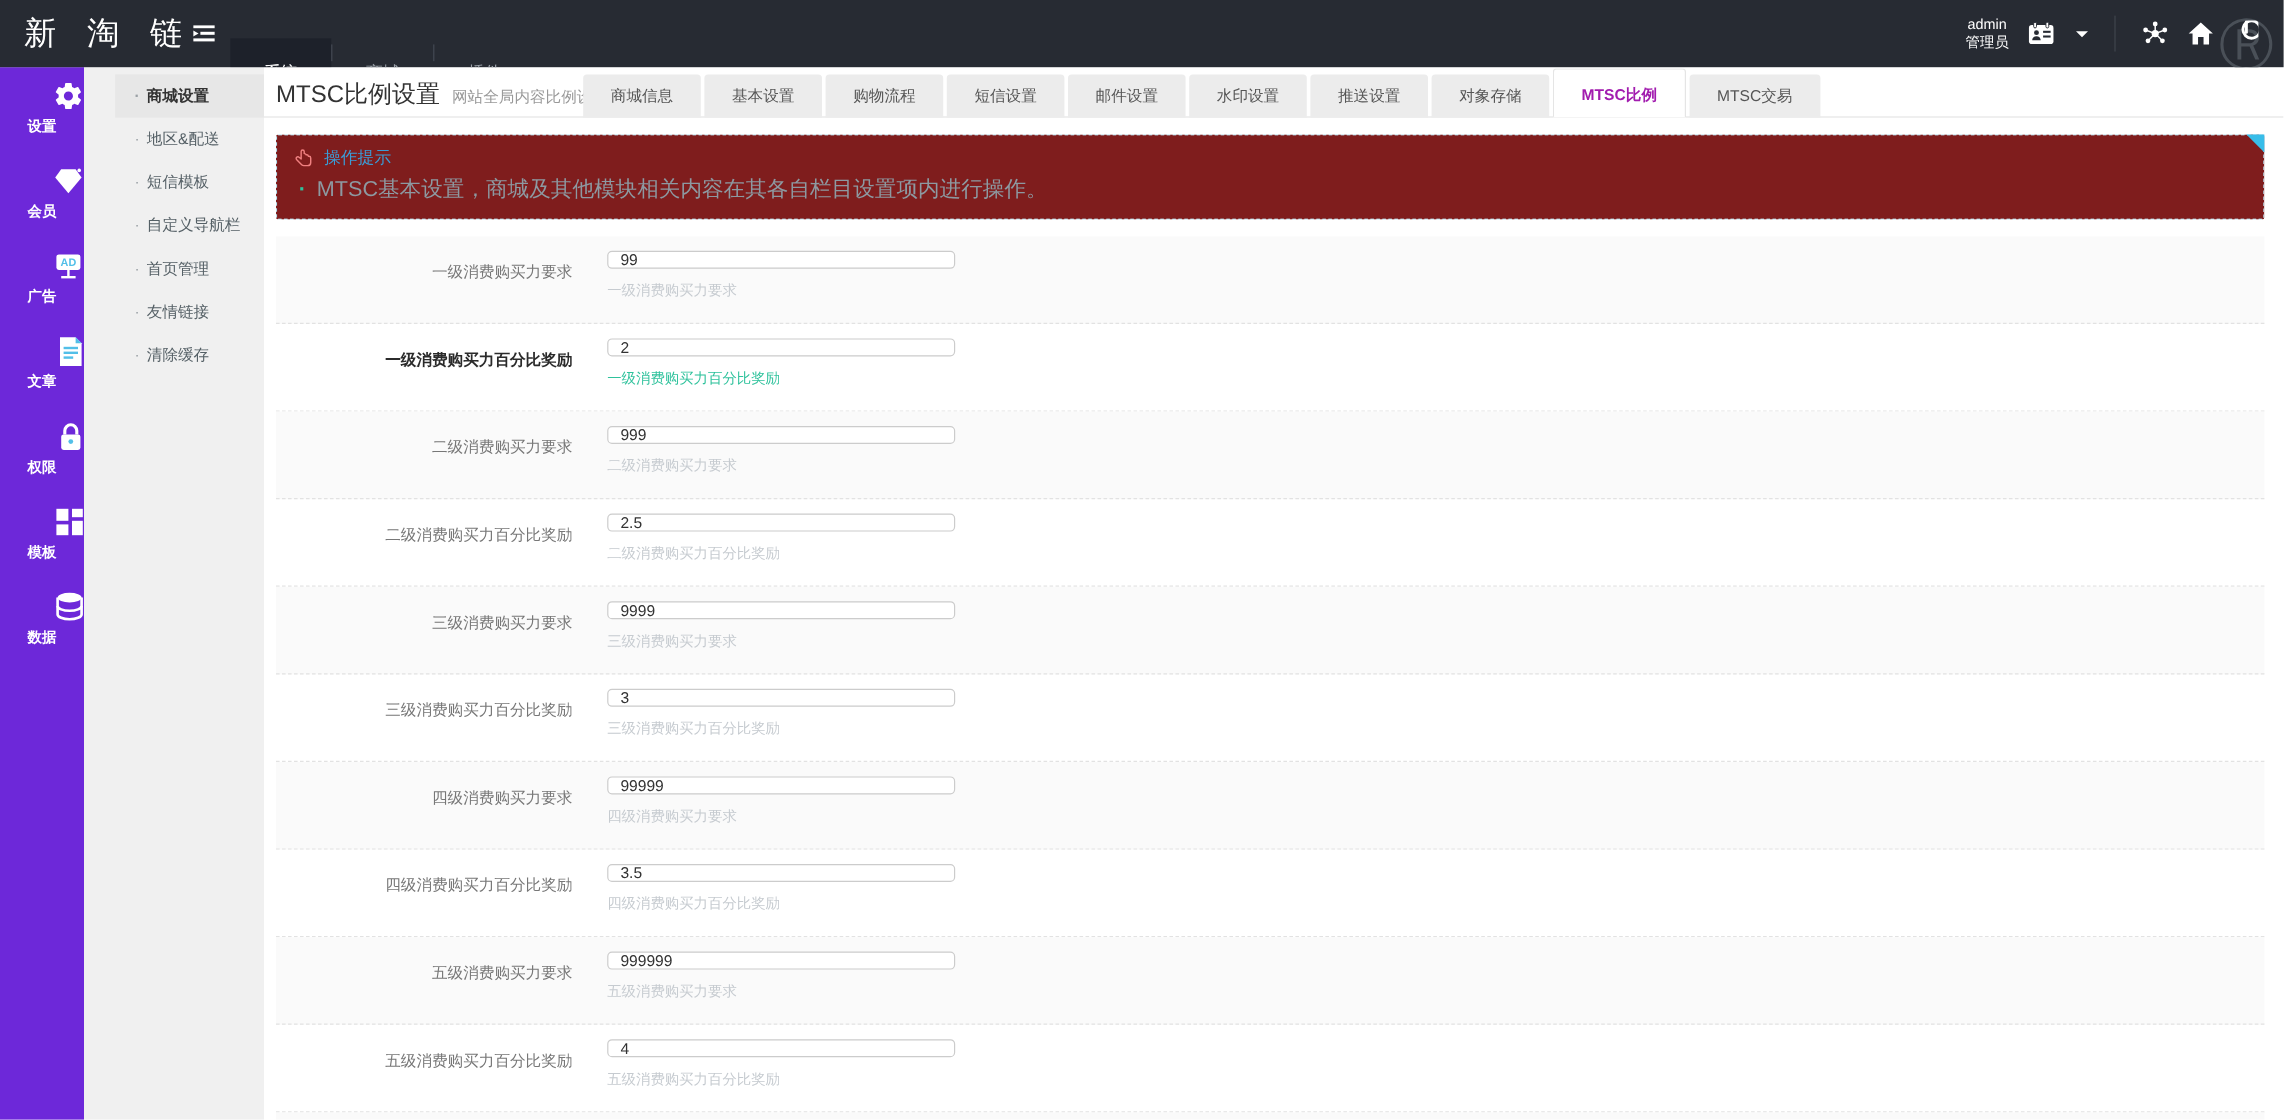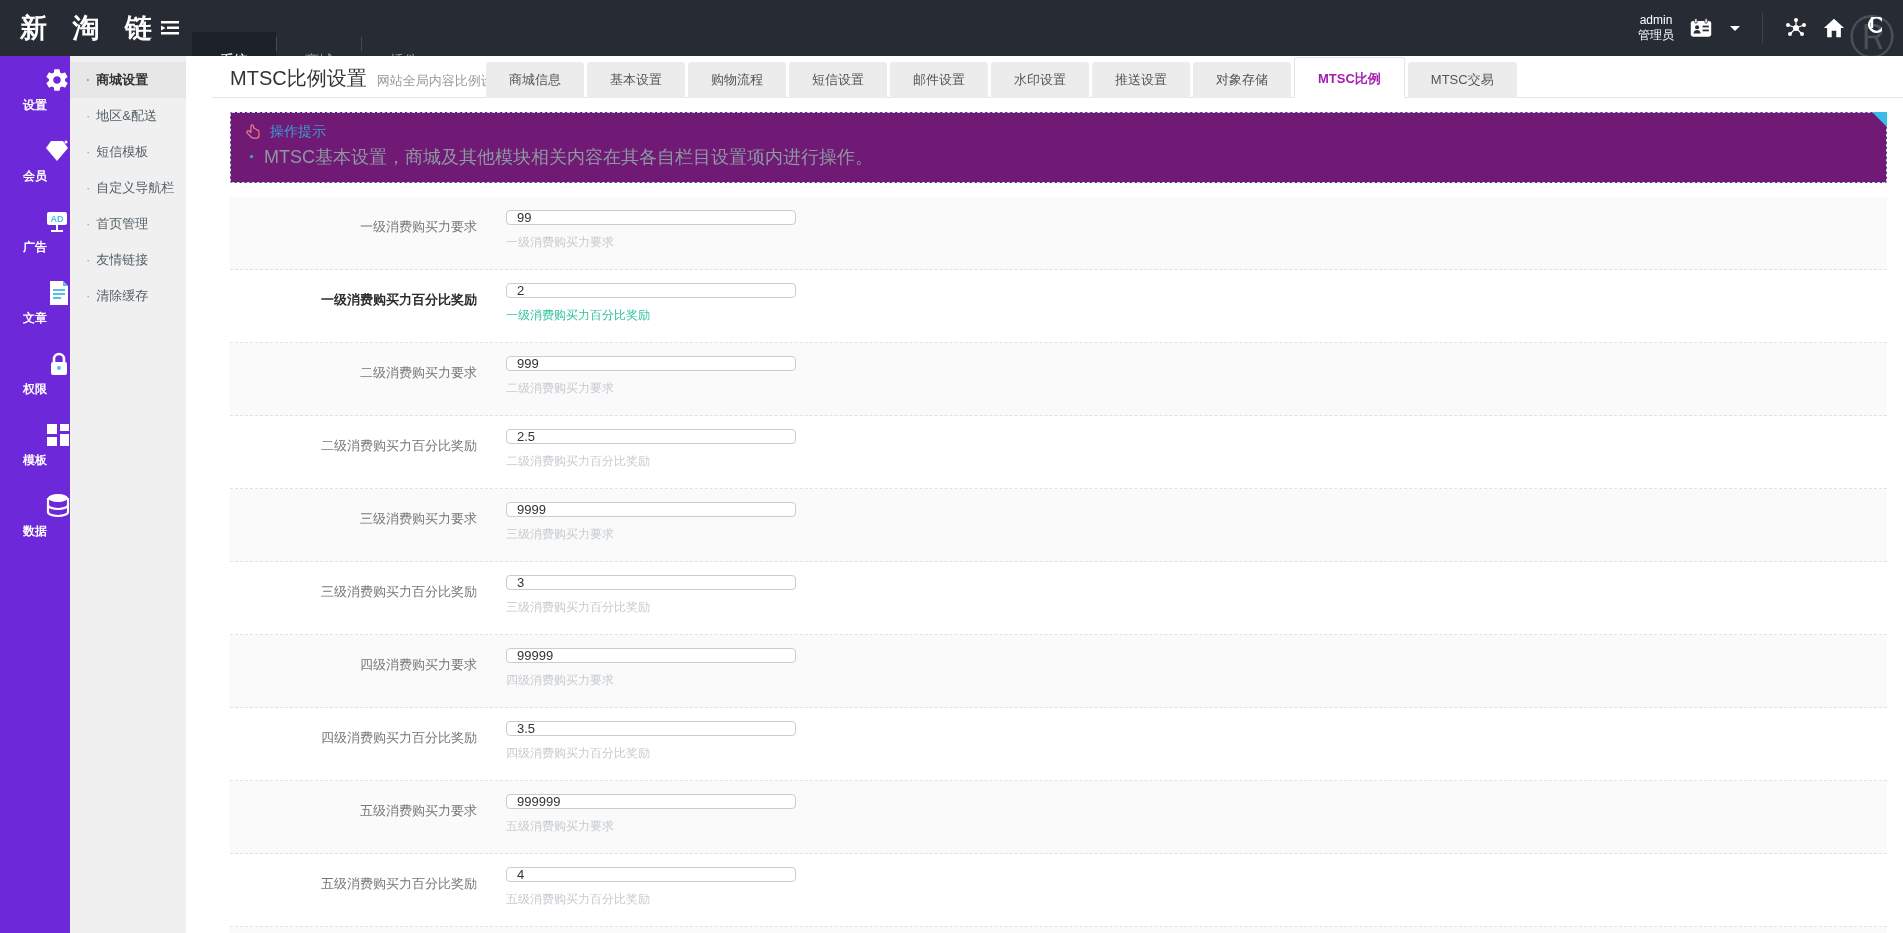--- a/index.html
+++ b/index.html
@@ -2,21 +2,21 @@
 <html><head>
 <meta charset="utf-8">
 <style>
   * { margin:0; padding:0; box-sizing:border-box; }
   html,body { width:1903px; height:933px; overflow:hidden; background:#fff;
     font-family:"Liberation Sans","DejaVu Sans",sans-serif; }
 
   
   .topbar { position:absolute; left:0; top:0; width:1903px; height:56px;
     background:#272b33; display:flex; align-items:stretch; overflow:hidden; z-index:10; }
-  .logo { width:148px; color:#fff; font-size:27px; font-weight:bold;
+  .logo { width:148px; color:#fff; font-size:27px; font-weight:normal;
     letter-spacing:9px; line-height:56px; padding-left:20px; white-space:nowrap; }
   .collapse-btn { width:44px; display:flex; align-items:center; justify-content:center;
     color:#fff; cursor:pointer; }
   .topnav { display:flex; align-items:stretch;margin-top:32px; }
   .topnav-item { line-height:56px; padding:0 28px; font-size:14px; color:#9ba1a9; cursor:pointer; }
   .topnav-item.active { background:#1d212a; color:#fff; }
   .topnav-sep { width:1px; height:14px; background:#444a54; align-self:center; }
   .top-right { margin-left:auto; display:flex; align-items:center; padding-right:20px;
     position:relative; gap:16px; z-index:2; }
   .admin-txt { text-align:center; color:#fff; font-size:12px; line-height:15px; cursor:pointer; }
@@ -28,41 +28,41 @@
   .watermark { position:absolute; right:8px; top:14px; font-size:46px; color:#4a5058;
     z-index:1; line-height:1; pointer-events:none; }
 
   
   .bluebar { position:absolute; left:0; top:56px; width:70px; bottom:0; background:#6d28d9; z-index:5; }
   .blue-item { height:71px; text-align:center; padding-top:9px; cursor:pointer; color:#fff; }
   .blue-item .bicon { height:30px; display:flex; align-items:center; justify-content:flex-end;margin-left:44px; }
   .blue-item .blabel { font-size:12px; font-weight:bold; margin-top:2px; }
 
   
-  .submenu { position:absolute; left:70px; top:56px; width:116px; bottom:0; background:#f0f0f0; z-index:4; padding-top:6px; }
+  .submenu { position:absolute; left:70px; top:56px; width:150px; bottom:0; background:#f0f0f0; z-index:4; padding-top:6px;padding-left:26px; }
   .submenu .notch { position:absolute; left:-7px; top:26px; width:0; height:0;
     border-top:8px solid transparent; border-bottom:8px solid transparent; border-right:7px solid #f0f0f0; }
   .sub-item { height:36px; line-height:36px; padding-left:16px; font-size:13px; color:#556066;
     cursor:pointer; white-space:nowrap; }
   .sub-item .dot { color:#9aa0a5; margin-right:6px; }
   .sub-item.active { font-weight:bold; color:#333; background:#e7e7e7; }
 
   
   .main { position:absolute; left:212px; top:56px; right:0; bottom:0; background:#fff; overflow:hidden; }
   .phead { height:42px; border-bottom:1px solid #e5e5e5; position:relative; }
   .ptitle { position:absolute; left:18px; top:9px; font-size:20px; color:#333; white-space:nowrap; }
   .psub { font-size:13px; color:#999; margin-left:10px; font-weight:normal; }
   .tabs { position:absolute; left:274px; bottom:-1px; display:flex; align-items:flex-end; }
   .tab { height:36px; line-height:36px; padding:0 23px; background:#ececec; color:#555;
     font-size:13px; border-radius:3px 3px 0 0; margin-right:3px; cursor:pointer; white-space:nowrap; }
   .tab.active { background:#fff; color:#a21caf; font-weight:bold; height:41px; line-height:41px;
     border:1px solid #e5e5e5; border-bottom:1px solid #fff; }
 
   
-  .tipbox { margin:14px 16px 0 18px; background:#701a75; border:1px dashed #b5e1f0;
+  .tipbox { margin:14px 16px 0 18px; background:#7f1d1d; border:1px dashed #b5e1f0;
     border-radius:2px; position:relative; padding:10px 14px 13px; }
   .tip-head { display:flex; align-items:center; gap:8px; color:#3b9cd6; font-size:14px; }
   .tip-line { margin:4px 0 0 4px; font-size:18px; color:#8d99a1; }
   .tip-bullet { color:#2fc29c; margin-right:9px; font-weight:bold; }
   .fold { position:absolute; top:-1px; right:-1px; width:0; height:0;
     border-top:15px solid #38bde9; border-left:15px solid transparent; }
 
   
   .form { margin:14px 16px 0 18px; }
   .frow { height:73px; position:relative; border-bottom:1px dashed #e2e2e2; }

